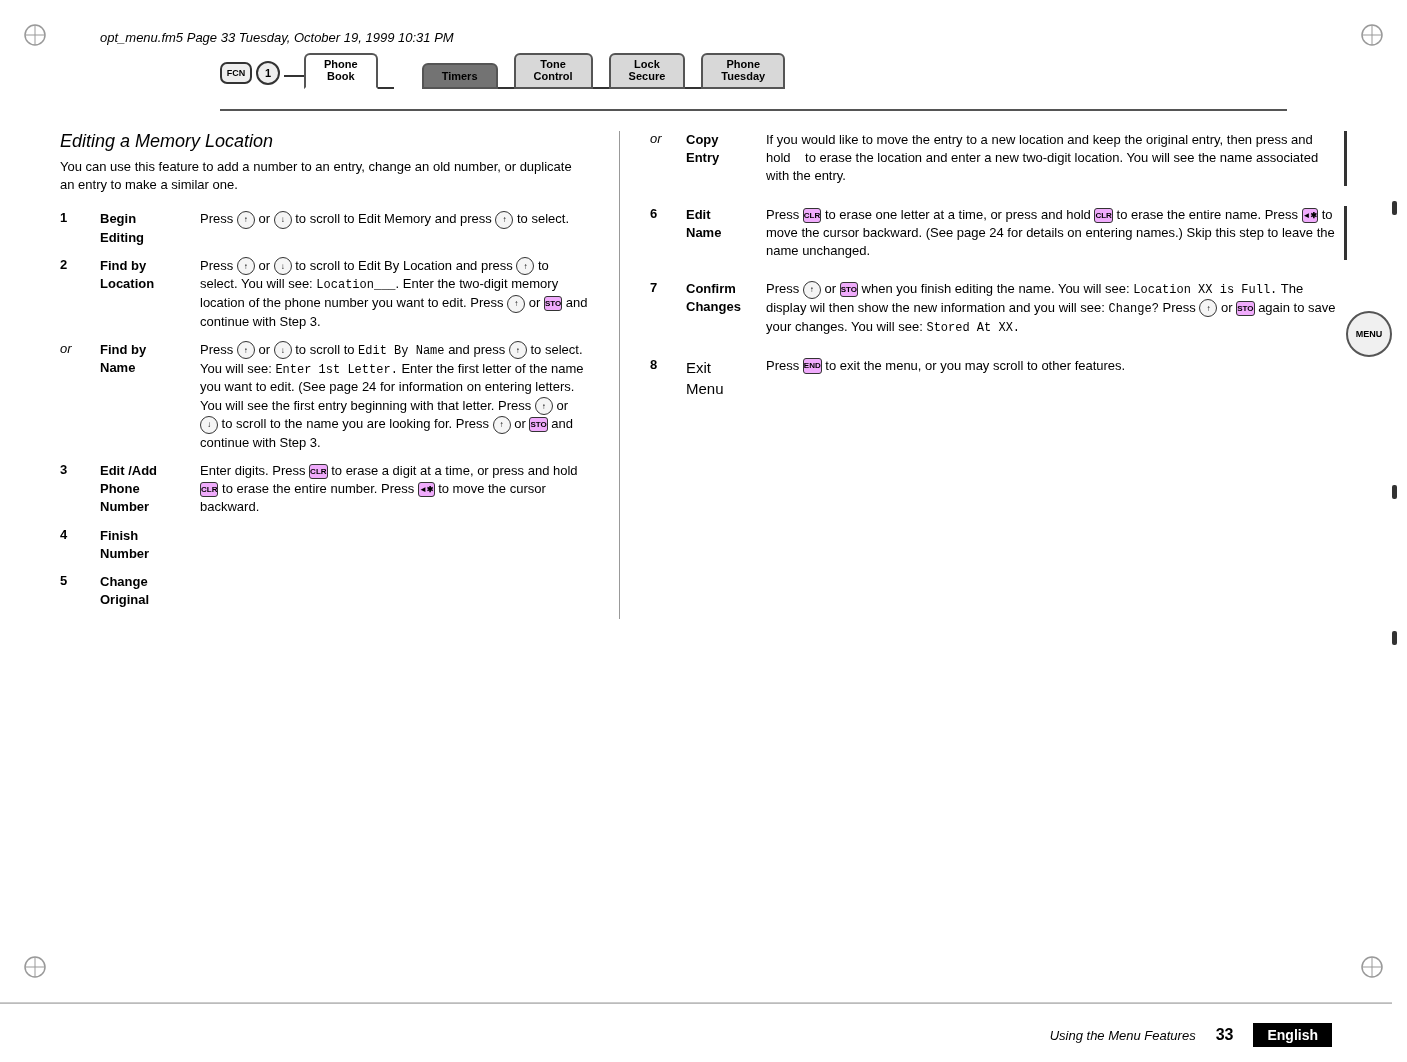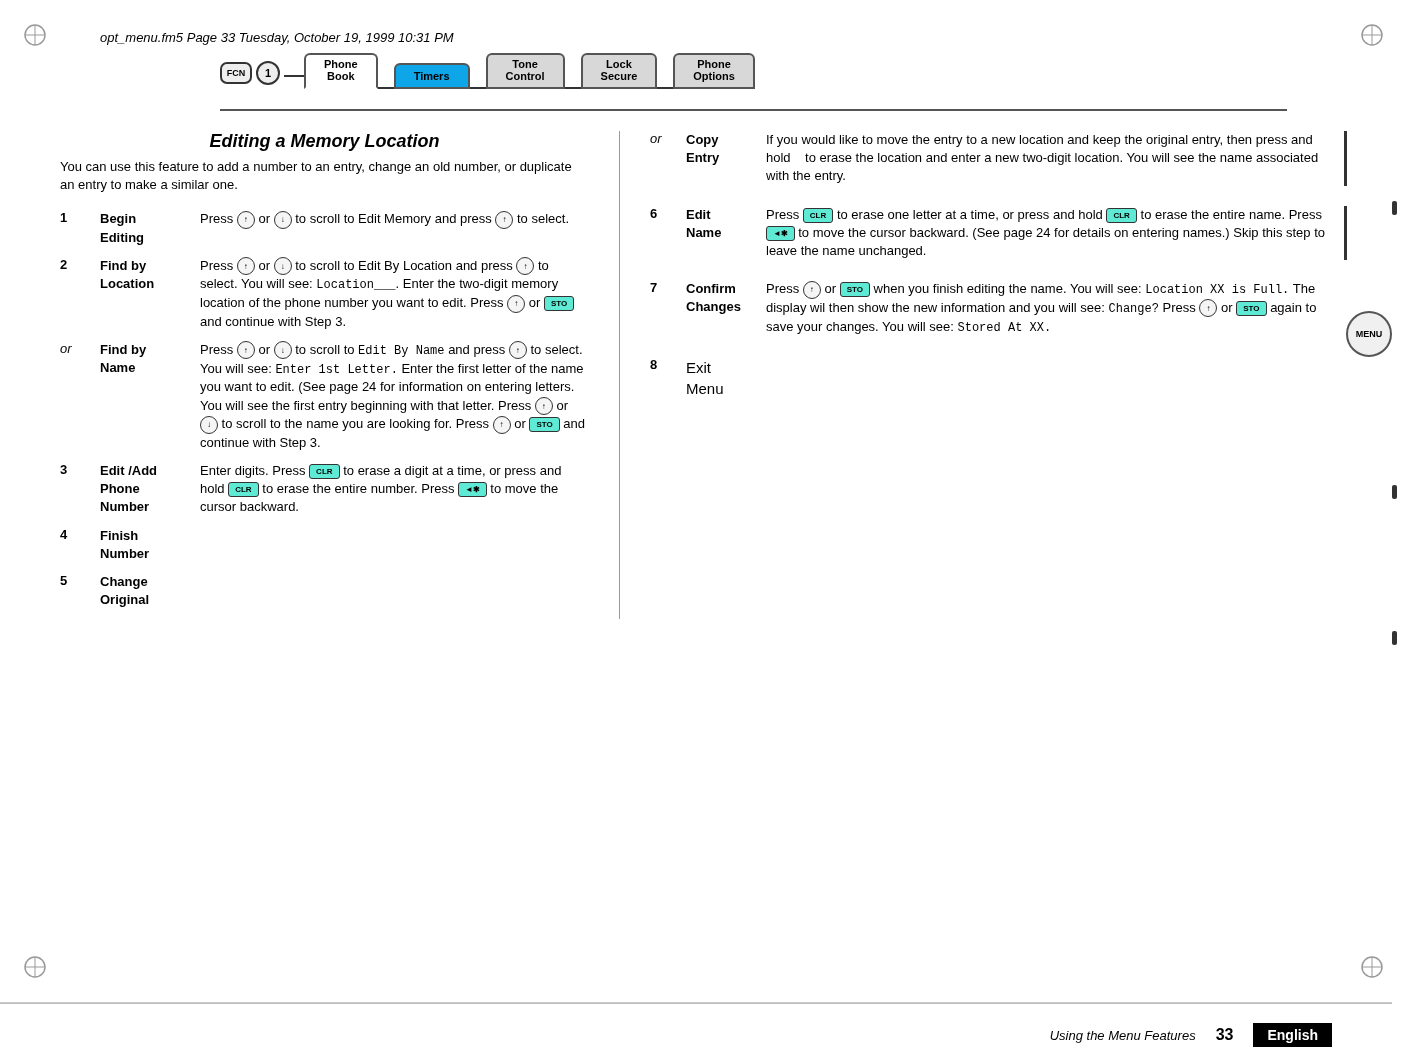--- a/index.html
+++ b/index.html
@@ -58,24 +58,23 @@
     }
 
     
     .right-col {
       flex: 1;
       padding-left: 30px;
     }
 
     .section-title {
       font-size: 18px;
-      font-weight: bold;
+      font-weight: normal;
       font-style: italic;
       margin-bottom: 6px;
-      text-align: center;
     }
     .section-subtitle {
       font-size: 13px;
       margin-bottom: 16px;
       line-height: 1.4;
     }
 
     
     .steps-table {
       width: 100%;
@@ -123,25 +122,25 @@
       font-weight: bold;
       vertical-align: middle;
       background: #f5f5f5;
     }
     .btn-icon-rect {
       display: inline-flex;
       align-items: center;
       justify-content: center;
       border: 1.5px solid #333;
       border-radius: 3px;
-      padding: 1px 6px;
+      padding: 1px 0;
       font-size: 8px;
       font-weight: bold;
       vertical-align: middle;
-      background: #5eead4;
+      background: #f0abfc;
     }
 
     
     .footer {
       position: absolute;
       bottom: 0;
       left: 0;
       right: 15px;
       height: 60px;
       display: flex;
@@ -222,21 +221,21 @@
     <div style="display:flex;flex-direction:column;align-items:center;">
       <div style="border:2px solid #555;border-radius:6px 6px 0 0;padding:3px 18px 5px;font-size:11px;font-weight:bold;text-align:center;background:#fff;border-bottom:2px solid #fff;z-index:1;position:relative;">
         <div>Phone</div>
         <div>Book</div>
       </div>
     </div>
 
     <div style="width:16px;height:2px;background:#333;margin-bottom:0px;"></div>
 
     <div style="display:flex;flex-direction:column;align-items:center;">
-      <div style="border:2px solid #555;border-radius:6px 6px 0 0;padding:5px 18px;font-size:11px;font-weight:bold;text-align:center;background:#0ea5e9;">
+      <div style="border:2px solid #555;border-radius:6px 6px 0 0;padding:5px 18px;font-size:11px;font-weight:bold;text-align:center;background:#737373;margin-left:28px;">
         <span>Timers</span>
       </div>
     </div>
 
     <div style="width:16px;height:2px;background:#333;margin-bottom:0px;"></div>
 
     <div style="display:flex;flex-direction:column;align-items:center;">
       <div style="border:2px solid #555;border-radius:6px 6px 0 0;padding:3px 18px 5px;font-size:11px;font-weight:bold;text-align:center;background:#d8d8d8;">
         <div>Tone</div>
         <div>Control</div>
@@ -250,21 +249,21 @@
         <div>Lock</div>
         <div>Secure</div>
       </div>
     </div>
 
     <div style="width:16px;height:2px;background:#333;margin-bottom:0px;"></div>
 
     <div style="display:flex;flex-direction:column;align-items:center;">
       <div style="border:2px solid #555;border-radius:6px 6px 0 0;padding:3px 18px 5px;font-size:11px;font-weight:bold;text-align:center;background:#d8d8d8;">
         <div>Phone</div>
-        <div>Options</div>
+        <div>Tuesday</div>
       </div>
     </div>
   </div>
 
   <div style="margin-left:160px;margin-right:60px;border-top:2px solid #555;margin-bottom:20px;"></div>
 
   <div class="main-content">
 
     <div class="left-col">
       <div class="section-title">Editing a Memory Location</div>
@@ -346,20 +345,23 @@
         <div style="width:36px;font-weight:bold;font-size:13px;flex-shrink:0;">7</div>
         <div style="width:80px;font-weight:bold;font-size:13px;flex-shrink:0;line-height:1.4;">Confirm<br>Changes</div>
         <div style="flex:1;font-size:13px;line-height:1.4;">
           Press <span class="btn-icon">↑</span> or <span class="btn-icon-rect">STO</span> when you finish editing the name. You will see: <span class="inline-code">Location XX is Full.</span> The display wil then show the new information and you will see: <span class="inline-code">Change?</span> Press <span class="btn-icon">↑</span> or <span class="btn-icon-rect">STO</span> again to save your changes. You will see: <span class="inline-code">Stored At XX.</span>
         </div>
       </div>
 
       <div style="display:flex;gap:0;margin-bottom:20px;align-items:flex-start;">
         <div style="width:36px;font-weight:bold;font-size:13px;flex-shrink:0;">8</div>
         <div style="width:80px;font-weight:normal;font-size:15px;flex-shrink:0;line-height:1.4;">Exit<br>Menu</div>
+        <div style="flex:1;font-size:13px;line-height:1.4;">
+          Press <span class="btn-icon-rect">END</span> to exit the menu, or you may scroll to other features.
+        </div>
       </div>
 
       <div style="position:absolute;right:-50px;bottom:120px;width:5px;height:14px;background:#333;border-radius:2px;"></div>
 
     </div>
   </div>
 
   <div class="footer">
     <div style="position:absolute;left:0;right:0;bottom:58px;border-top:1px solid #bbb;"></div>
     <div class="footer-right">

